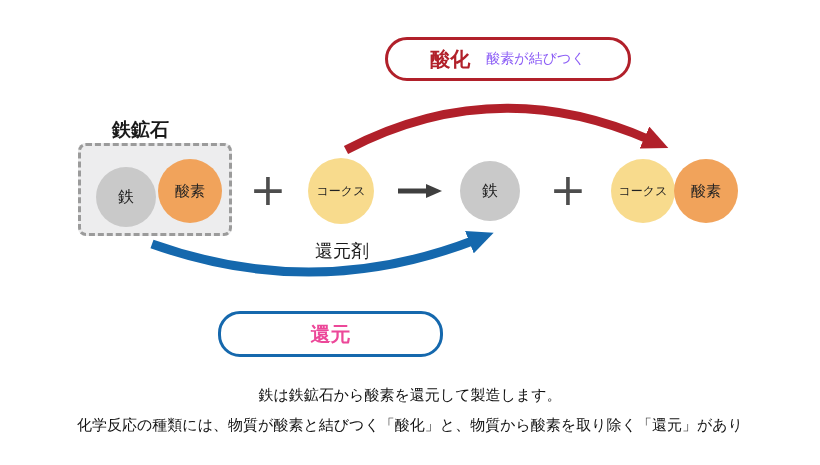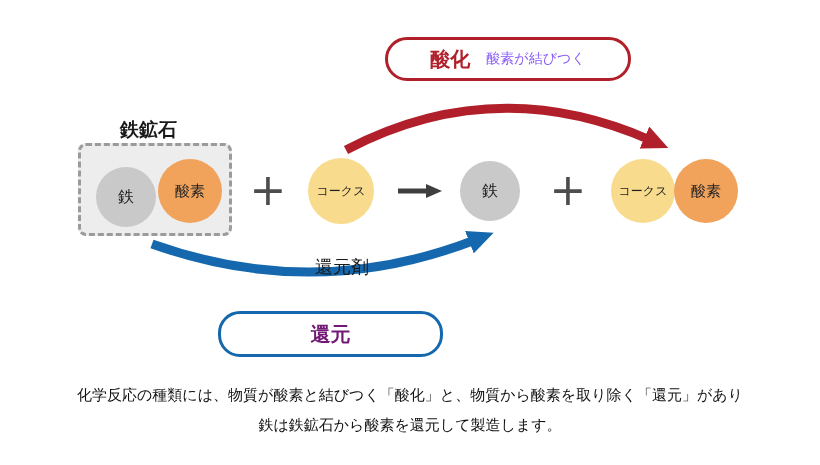--- a/index.html
+++ b/index.html
@@ -47,25 +47,25 @@
     left: 385px; top: 37px;
     width: 240px; height: 38px;
     border: 3px solid #b1202a;
   }
   .badge-oxidation .badge-title { color: #b1202a; }
   .badge-reduction {
     left: 218px; top: 311px;
     width: 219px; height: 40px;
     border: 3px solid #1568ad;
   }
-  .badge-reduction .badge-title { color: #701a75; }
+  .badge-reduction .badge-title { color: #ec4899; }
 
   .ore-label {
     position: absolute;
-    left: 120px; top: 117px;
+    left: 112px; top: 117px;
     font-size: 19px;
     font-weight: bold;
     z-index: 3;
   }
   .ore-box {
     position: absolute;
     left: 78px; top: 143px;
     width: 154px; height: 93px;
     background: #ededee;
     border: 3px dashed #9b9b9b;
@@ -106,21 +106,20 @@
   .plus-1 { left: 248px; top: 168px; }
   .plus-2 { left: 548px; top: 168px; }
 
   .reducing-agent {
     position: absolute;
     left: 292px; top: 239px;
     width: 100px;
     text-align: center;
     font-size: 18px;
     z-index: 3;
-    margin-top: 16px;
   }
   .caption {
     position: absolute;
     left: 0; top: 380px;
     width: 820px;
     text-align: center;
     font-size: 15px;
     line-height: 30px;
     color: #111111;
     z-index: 3;
@@ -179,17 +178,17 @@
   </div>
   <div class="circle circle-orange c-prod-oxygen">
     <span>酸素</span>
   </div>
 
   <div class="badge badge-reduction">
     <span class="badge-title">還元</span>
   </div>
 
   <div class="caption">
+    <div>鉄は鉄鉱石から酸素を還元して製造します。</div>
     <div>化学反応の種類には、物質が酸素と結びつく「酸化」と、物質から酸素を取り除く「還元」があり</div>
-    <div>鉄は鉄鉱石から酸素を還元して製造します。</div>
   </div>
 
 </div>
 
 </body></html>

